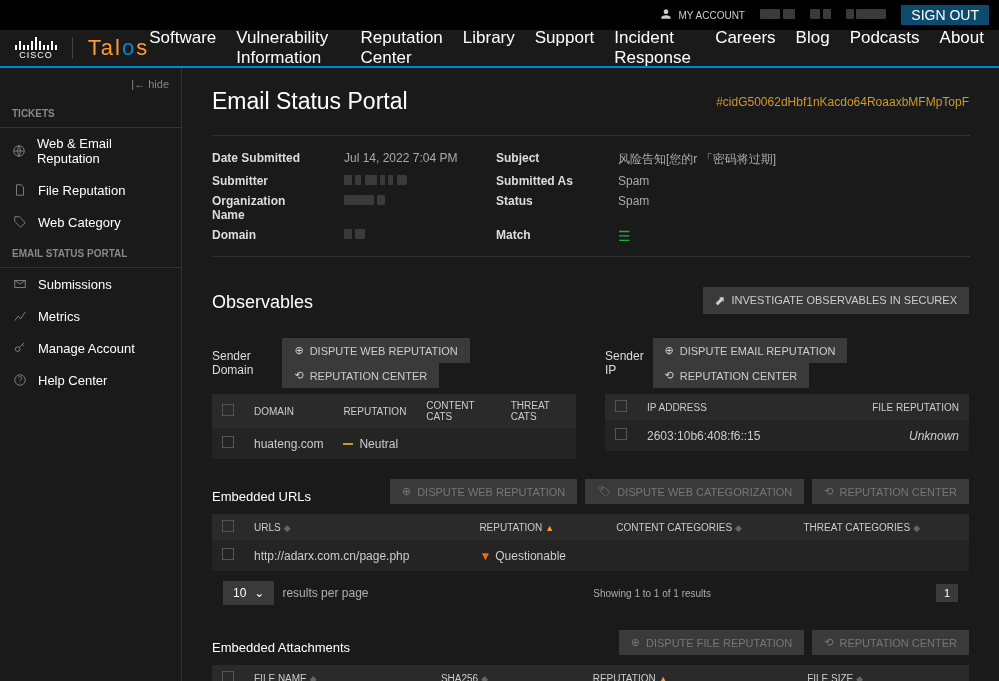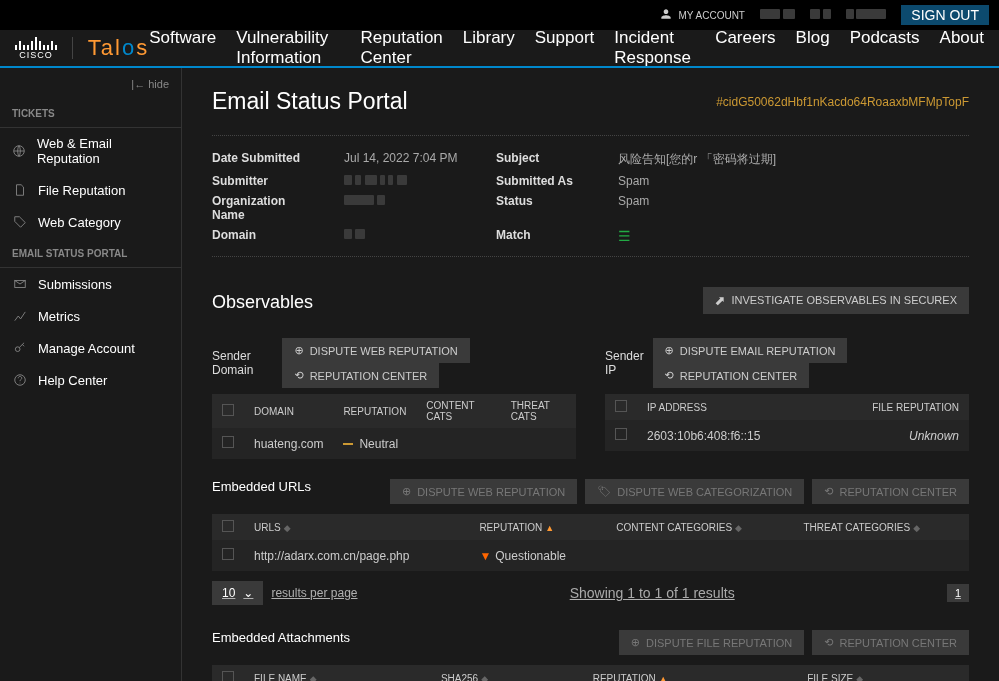--- a/index.html
+++ b/index.html
@@ -26,41 +26,41 @@
 .page-title { font-size: 23px; font-weight: 300; color: #fff; }
 .page-sub { font-size: 16px; color: #fff; display: flex; align-items: center; gap: 8px; }
 .hash { color: #cc9933; font-size: 12px; margin-left: auto; }
 .hash::before { content: "#"; color: #cc9933; }
 .divider { border-bottom: 1px dotted #444; margin-bottom: 15px; }
 .meta-grid { display: grid; grid-template-columns: 100px 120px 90px 1fr; gap: 6px 32px; font-size: 12px; margin-bottom: 12px; }
 .meta-label { color: #ddd; font-weight: bold; }
 .meta-val { color: #aaa; }
 .redact { background: #3a3a3a; color: #3a3a3a; display: inline-block; height: 10px; border-radius: 1px; }
 .section-title { font-size: 18px; color: #fff; font-weight: 300; margin: 20px 0 15px; }
-.section-header { display: flex; align-items: flex-start; margin-bottom: 10px; margin-top: 20px; }
+.section-header { display: flex; align-items: flex-end; margin-bottom: 10px; margin-top: 20px; }
 .section-header .section-sub { font-size: 13px; color: #fff; }
 .section-header .btns { margin-left: auto; display: flex; gap: 8px; }
 .btn { background: #3a3a3a; color: #ccc; border: none; padding: 6px 12px; font-size: 11px; cursor: pointer; display: inline-flex; align-items: center; gap: 6px; }
 .btn.dim { color: #777; }
 .observ-row { display: flex; align-items: center; margin-bottom: 10px; }
 .observ-row .btns { margin-left: auto; display: flex; gap: 8px; }
 .twocol { display: flex; gap: 29px; margin-bottom: 20px; }
 .panel { flex: 1; }
 .panel-header { display: flex; align-items: center; margin-bottom: 6px; }
 .panel-title { font-size: 12px; color: #ddd; }
 .tbl { width: 100%; border-collapse: collapse; }
 .tbl th { background: #2a2a2a; text-align: left; padding: 6px 10px; font-size: 10px; color: #ccc; font-weight: normal; }
 .tbl td { background: #242424; padding: 8px 10px; font-size: 12px; color: #ccc; }
 .chk { width: 12px; height: 12px; border: 1px solid #555; display: inline-block; }
 .neutral-dot { width: 10px; height: 2px; background: #cc9933; display: inline-block; margin-right: 6px; vertical-align: middle; }
 .quest-dot { color: #ff6600; margin-right: 4px; }
 .italic { font-style: italic; color: #999; }
-.pager-row { display: flex; align-items: center; margin: 10px 0 25px; font-size: 12px; text-decoration: underline; }
+.pager-row { display: flex; align-items: center; margin: 10px 11px 25px; font-size: 12px; }
 .select-box { background: #3a3a3a; border: none; color: #fff; padding: 5px 10px; display: inline-flex; align-items: center; gap: 8px; }
-.pager-row .center { text-align: center; flex: 1; color: #aaa; font-size: 14px; }
+.pager-row .center { text-align: center; flex: 1; color: #aaa; font-size: 10px; }
 .page-num { background: #3a3a3a; color: #fff; padding: 3px 8px; font-size: 11px; }
 .sort-icon { font-size: 9px; color: #666; margin-left: 3px; }
 .sort-icon.active { color: #ff9933; }
 svg { width: 14px; height: 14px; fill: currentColor; }
 .match-icon { color: #22aa44; font-size: 14px; }
 .open-icon { font-size: 13px; }
 </style>
 </head>
 <body>
 

